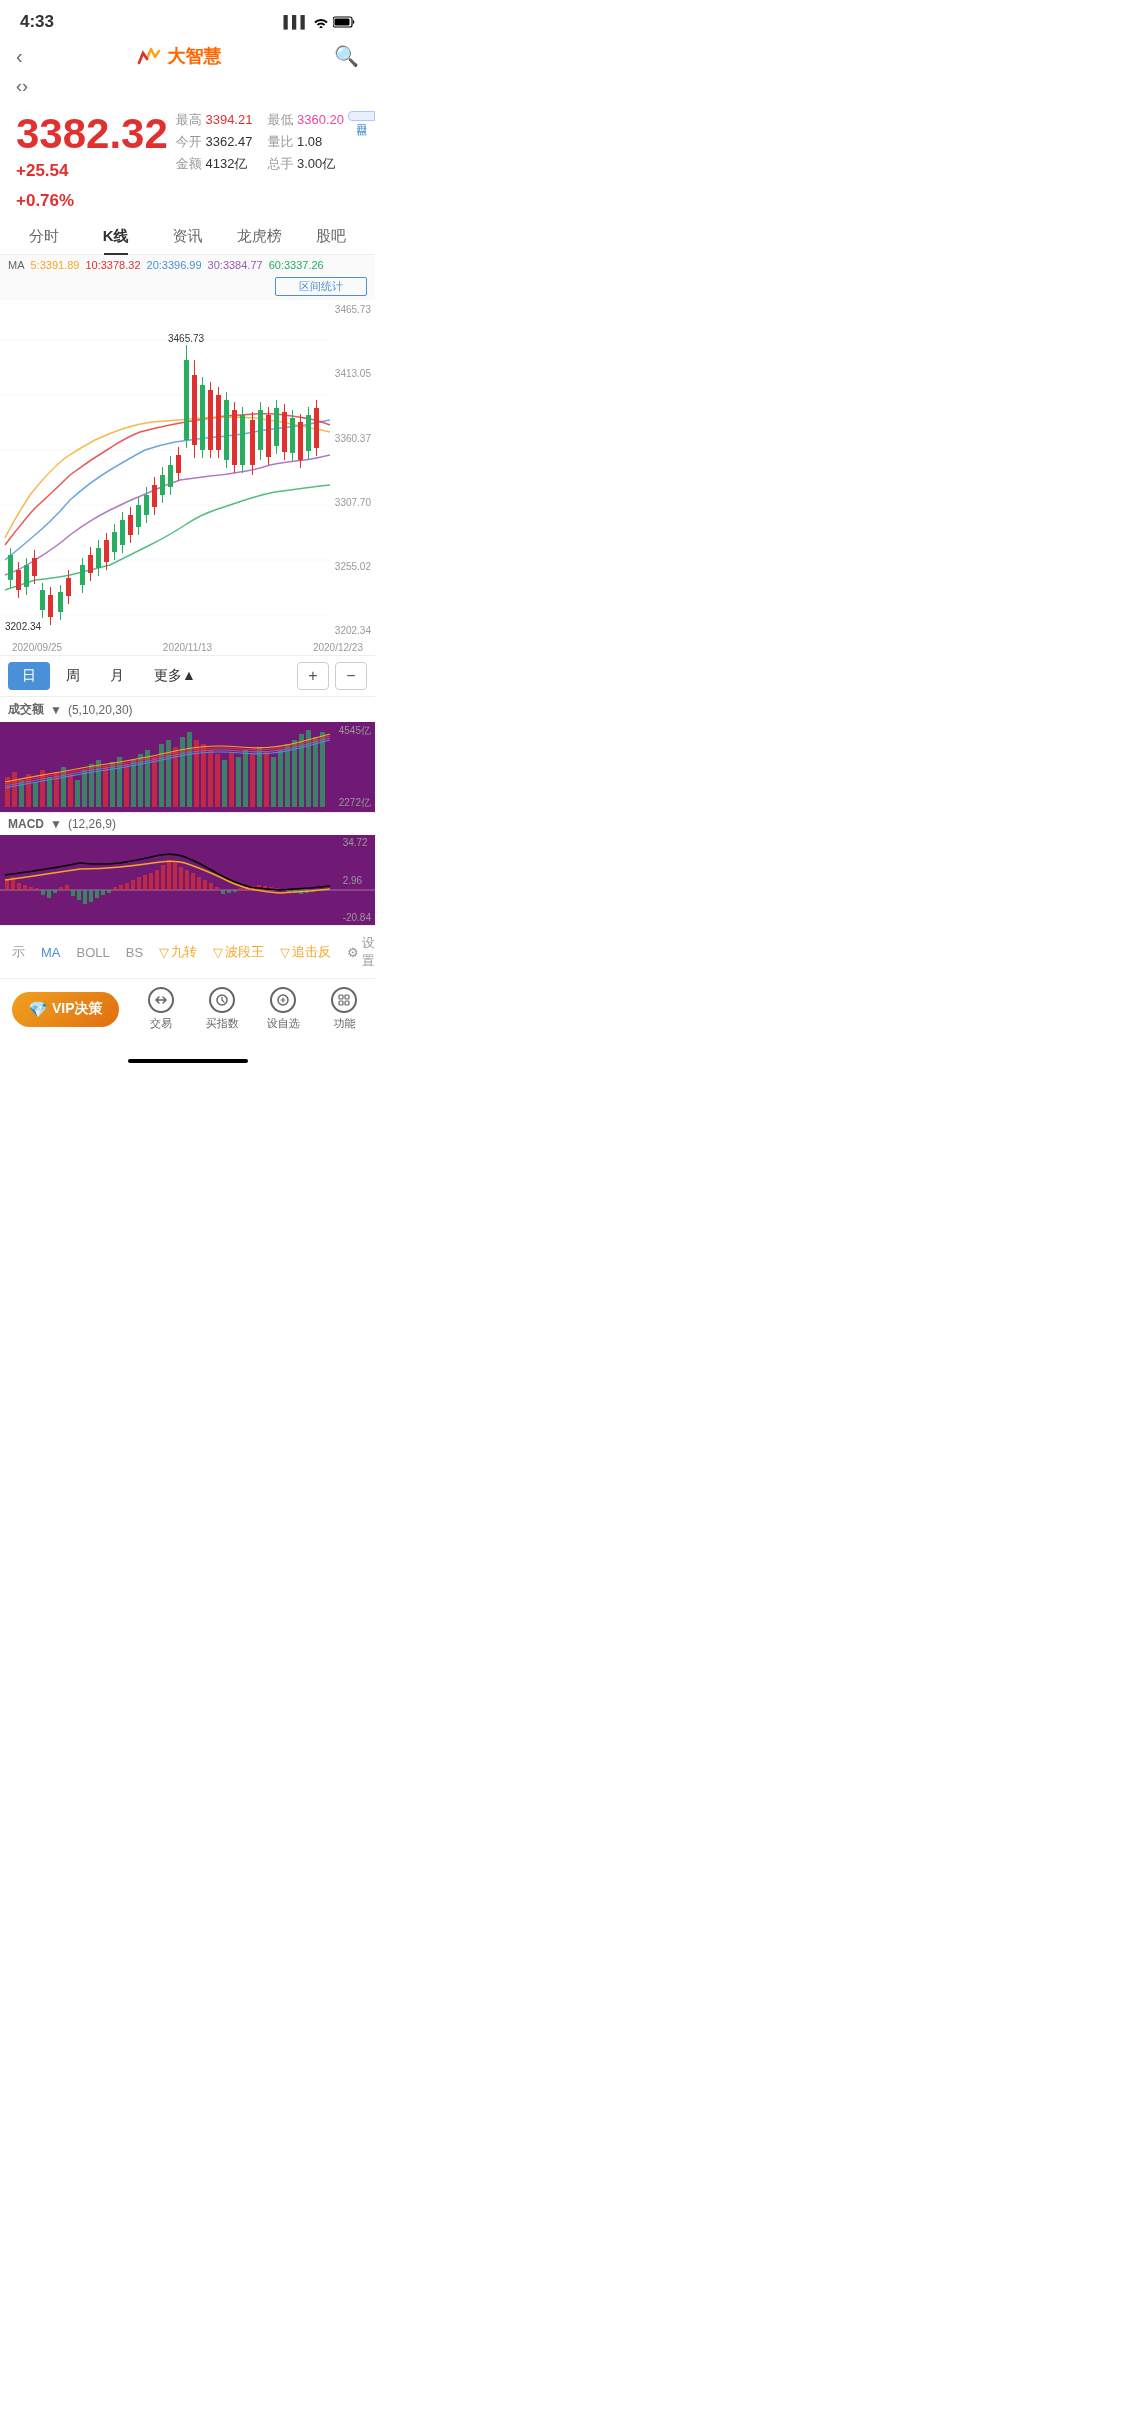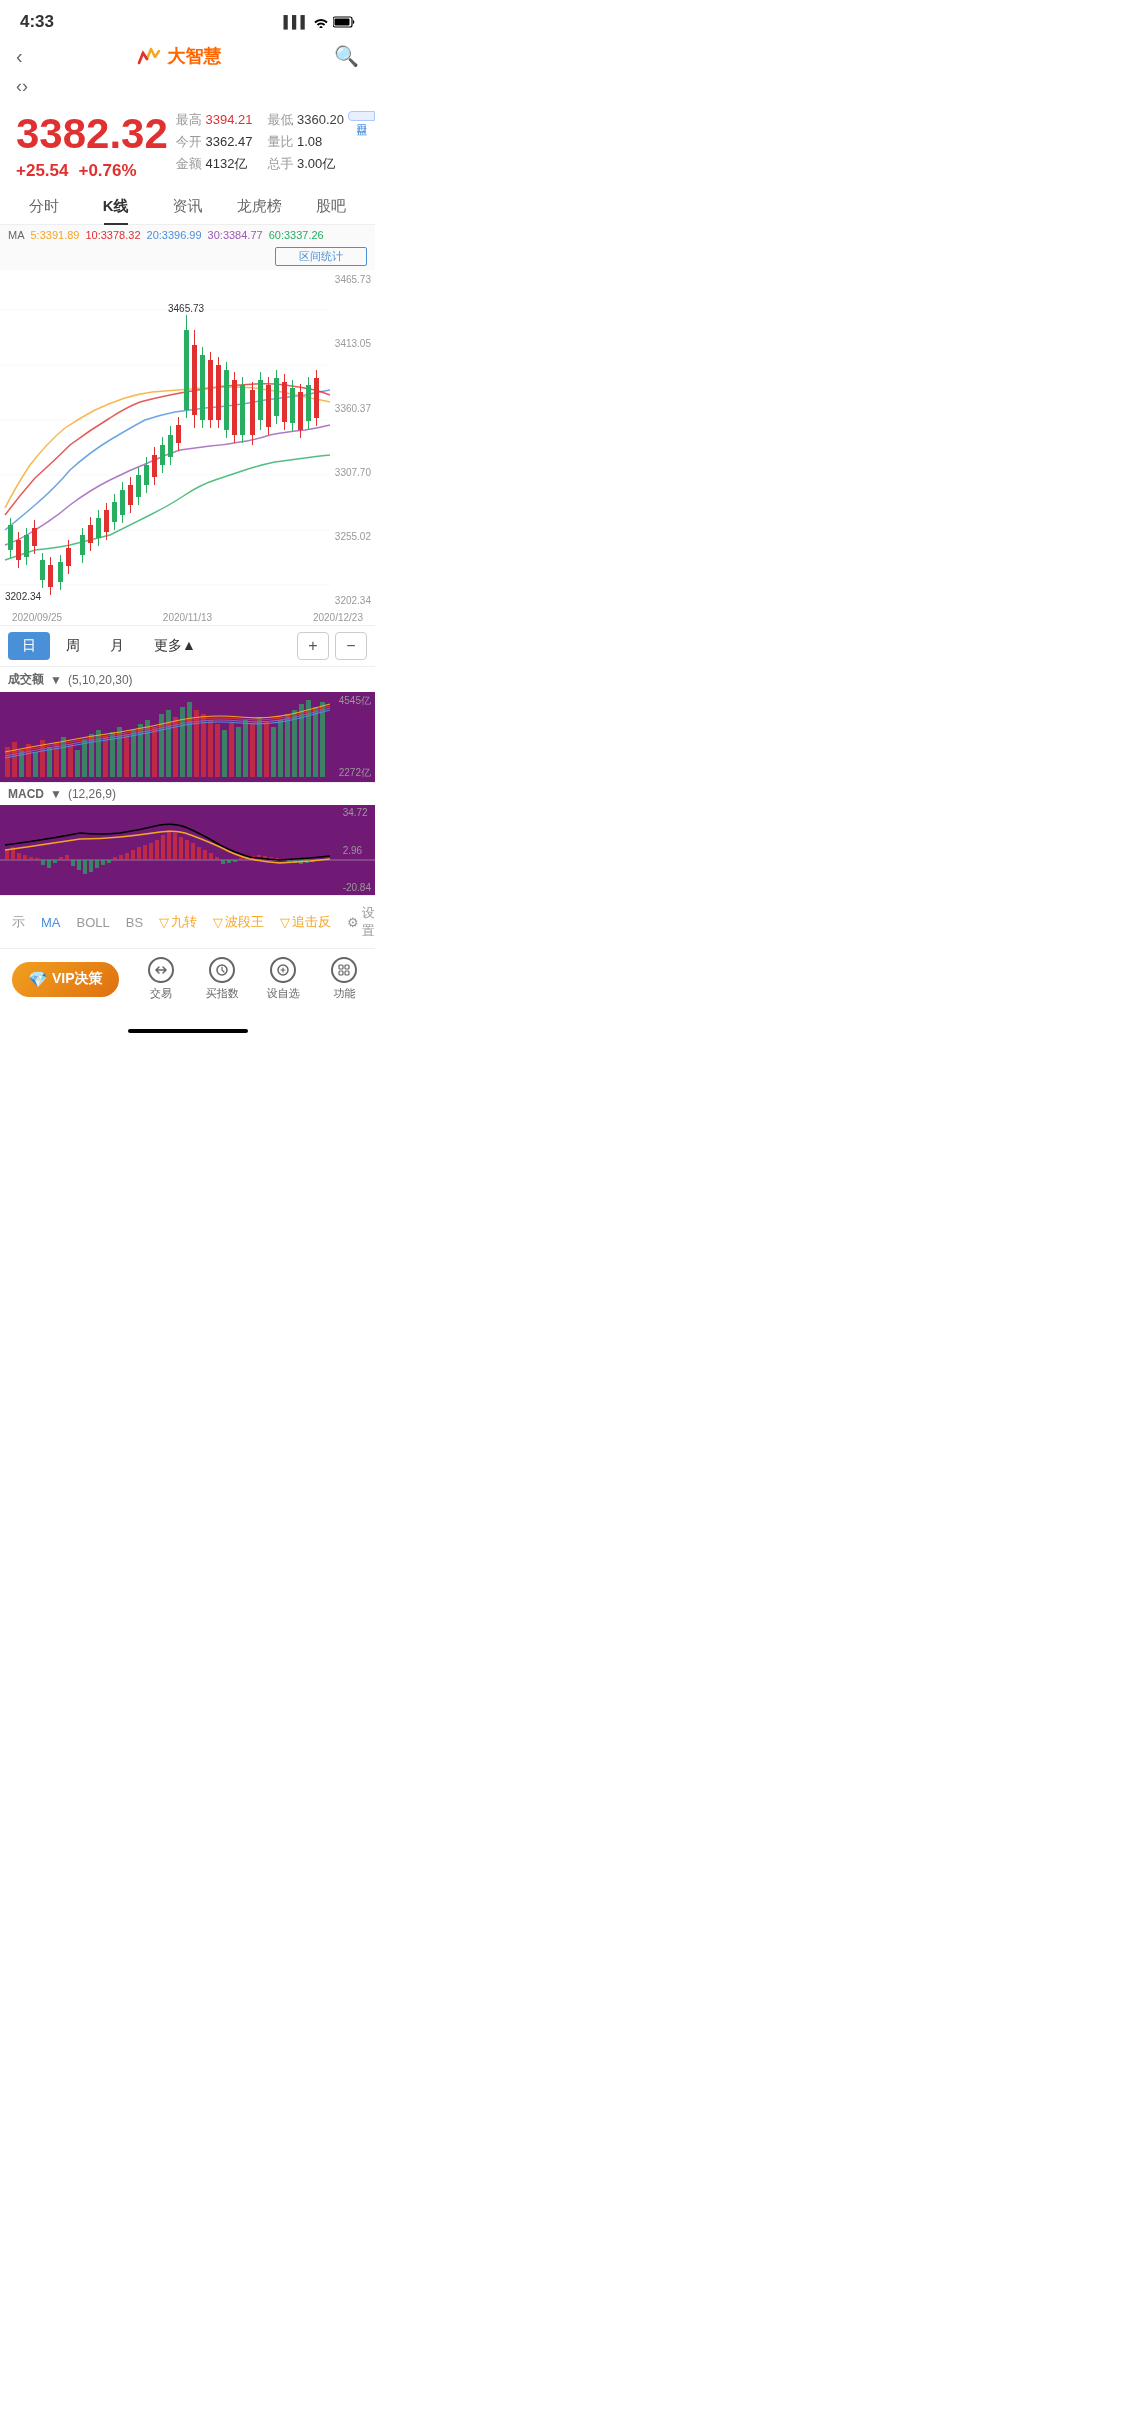--- a/index.html
+++ b/index.html
@@ -39,20 +39,21 @@
     .main-price {
       font-size: 42px;
       font-weight: 700;
       color: #e03030;
       line-height: 1.1;
     }
     .price-change {
       display: flex;
       gap: 10px;
       margin-top: 4px;
+      flex-direction: column;
     }
     .price-change span {
       font-size: 17px;
       font-weight: 600;
       color: #e03030;
     }
 
     .panel-button {
       position: absolute;
       right: 0;
@@ -338,21 +339,21 @@
     <div class="price-left">
       <div class="main-price">3382.32</div>
       <div class="price-change">
         <span>+25.54</span>
         <span>+0.76%</span>
       </div>
     </div>
     <div class="price-right-container">
       <div style="display:grid;grid-template-columns:1fr 1fr;gap:4px 0;font-size:13px;">
         <div style="color:#999;">最高 <span style="color:#e03030;">3394.21</span></div>
-        <div style="color:#999;">最低 <span style="color:#404040;">3360.20</span></div>
+        <div style="color:#999;">最低 <span style="color:#ec4899;">3360.20</span></div>
         <div style="color:#999;">今开 <span style="color:#333;">3362.47</span></div>
         <div style="color:#999;">量比 <span style="color:#333;">1.08</span></div>
         <div style="color:#999;">金额 <span style="color:#333;">4132亿</span></div>
         <div style="color:#999;">总手 <span style="color:#333;">3.00亿</span></div>
       </div>
     </div>
   </div>
   <div class="panel-button" style="position:absolute;right:0;top:8px;background:#e8f0fe;border:1px solid #adc6ff;border-radius:4px 0 0 4px;padding:4px 5px;font-size:11px;color:#4a90d9;writing-mode:vertical-rl;line-height:1.4;cursor:pointer;">盘口</div>
 </div>
 

